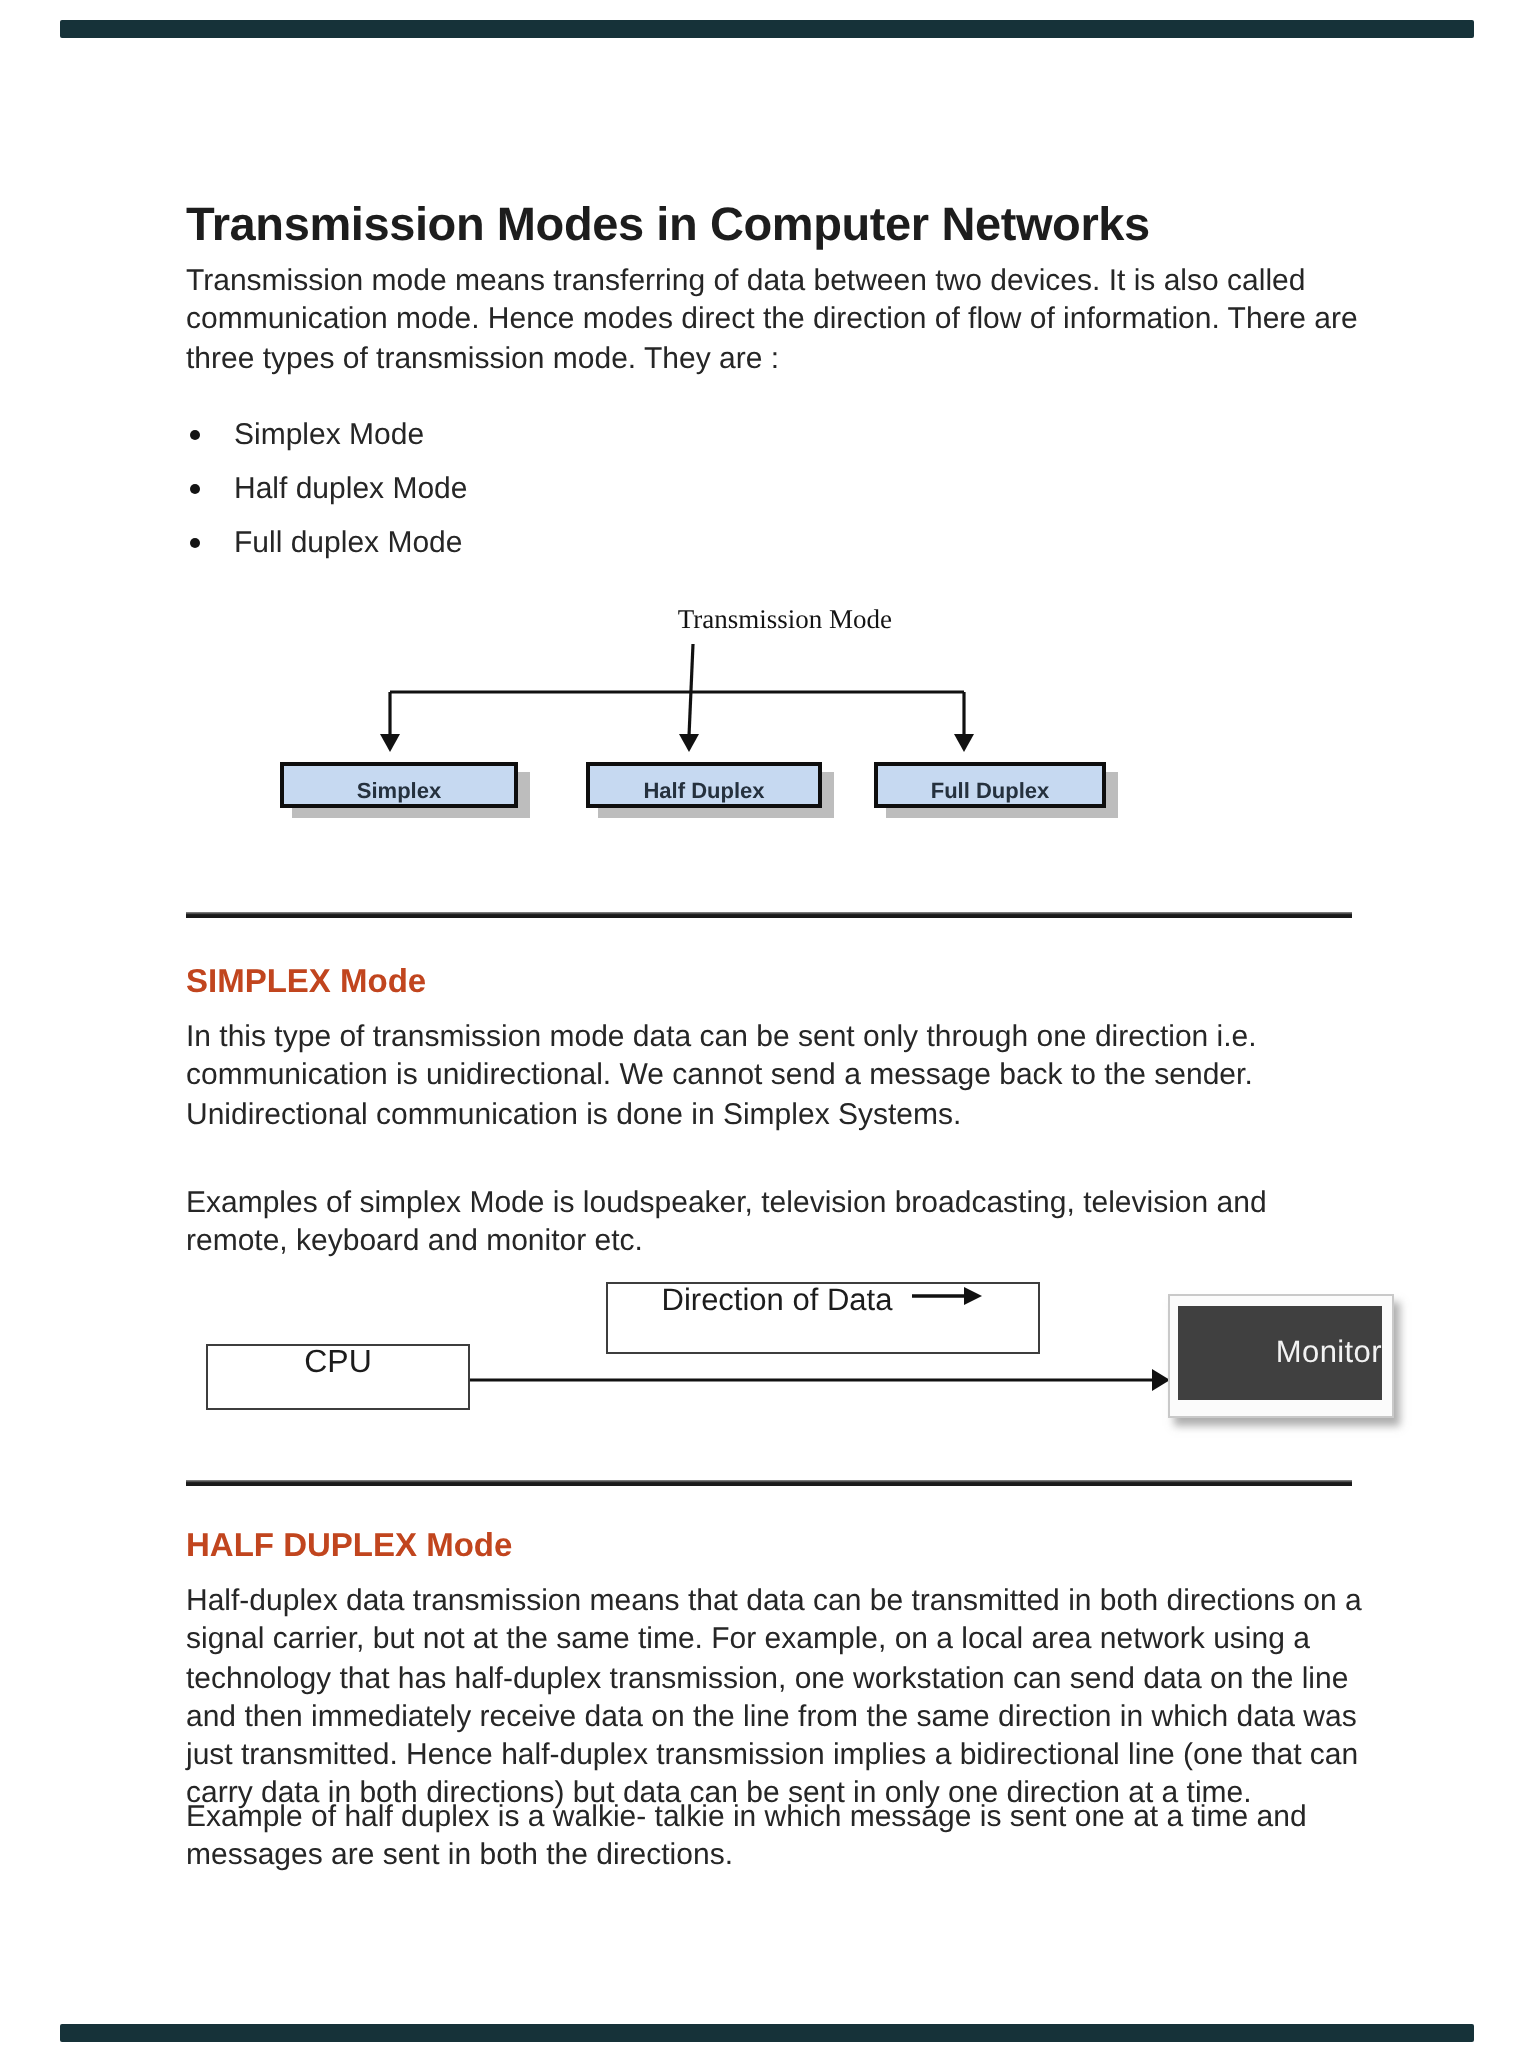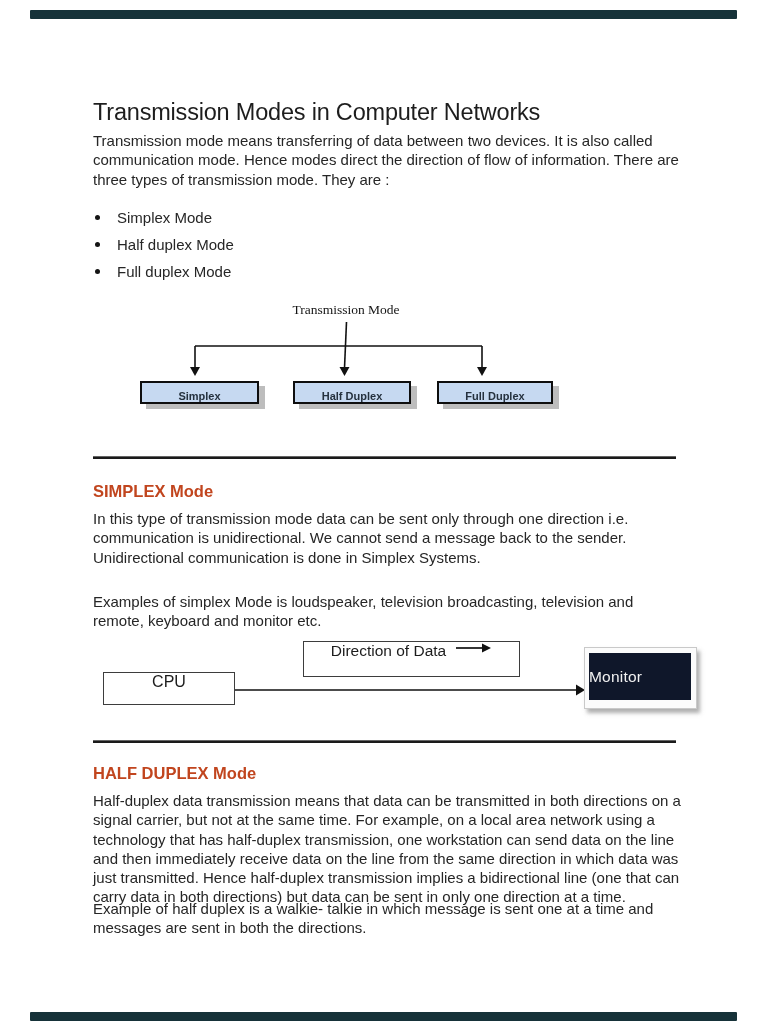--- a/index.html
+++ b/index.html
@@ -8,27 +8,27 @@
     --node-fill:#C6D9F1;
     --text:#262626;
   }
   *{box-sizing:border-box;margin:0;padding:0}
   html,body{background:#fff}
   .page{position:relative;width:768px;height:1024px;background:#ffffff;overflow:hidden;
         font-family:"Liberation Sans",sans-serif;color:var(--text)}
   .accent-bar{position:absolute;left:30px;width:707px;height:9px;background:var(--accent-bar);border-radius:1px}
   .accent-bar.top{top:10px}
   .accent-bar.bottom{top:1012px}
-  .doc-title{position:absolute;left:93px;top:99px;font-size:23.5px;font-weight:normal;color:#1d1d1d;letter-spacing:-.2px;white-space:pre}
+  .doc-title{position:absolute;left:93px;top:99px;font-size:23.5px;font-weight:bold;color:#1d1d1d;letter-spacing:-.2px;white-space:pre}
   .para{position:absolute;left:93px;font-size:15px;line-height:19.3px;white-space:pre;color:var(--text)}
   .bullet-list{position:absolute;left:95px;top:204px}
   .bullet-item{display:flex;align-items:center;height:27px}
   .bullet-dot{width:5px;height:5px;border-radius:50%;background:#141414;margin-right:17px;flex:none}
   .bullet-label{font-size:15px;color:var(--text)}
-  .tree-root-label{position:absolute;left:246px;top:302px;width:200px;text-align:center;
+  .tree-root-label{position:absolute;left:246px;top:302px;width:200px;text-align:right;
         font-family:"Liberation Serif",serif;font-size:13.5px;color:#141414}
   .tree-svg{position:absolute;left:0;top:295px}
   .tnode{position:absolute;top:381px;height:23px;background:var(--node-fill);
         border:2.5px solid #0e0e0e;box-shadow:6px 5px 0 #bdbdbd;
         display:flex;align-items:flex-end;justify-content:center;
         font-size:11px;font-weight:bold;color:#25313e}
   .tnode.n0{left:140px;width:119px}
   .tnode.n1{left:293px;width:118px}
   .tnode.n2{left:437px;width:116px}
   .rule{position:absolute;left:93px;width:583px;height:3px;
@@ -44,22 +44,22 @@
   .p-h2{top:899px}
   .dir-box{position:absolute;left:303px;top:641px;width:217px;height:36px;border:1.5px solid #3d3d3d;
         background:#fff;display:flex;justify-content:center;gap:10px;
         font-size:15.5px;color:#1c1c1c}
   .cpu-box{position:absolute;left:103px;top:672px;width:132px;height:33px;border:1.5px solid #3d3d3d;
         background:#fff;display:flex;align-items:flex-start;justify-content:center;
         font-size:16px;color:#1c1c1c}
   .flow-svg{position:absolute;left:0;top:630px}
   .monitor{position:absolute;left:584px;top:647px;width:113px;height:62px;background:#fbfbfb;
         border:1px solid #c9c9c9;box-shadow:3px 4px 4px rgba(110,110,110,.55)}
-  .monitor-screen{position:absolute;left:4px;right:5px;top:5px;bottom:8px;background:#0f172a;
-        display:flex;align-items:center;justify-content:flex-start;
+  .monitor-screen{position:absolute;left:4px;right:5px;top:5px;bottom:8px;background:#404040;
+        display:flex;align-items:center;justify-content:flex-end;
         font-size:15.5px;color:#f2f2f2;letter-spacing:.2px}
 </style>
 </head>
 <body>
 
 <div class="page">
 
   <div class="accent-bar top"></div>
 
   <h1 class="doc-title">Transmission Modes in Computer Networks</h1>

